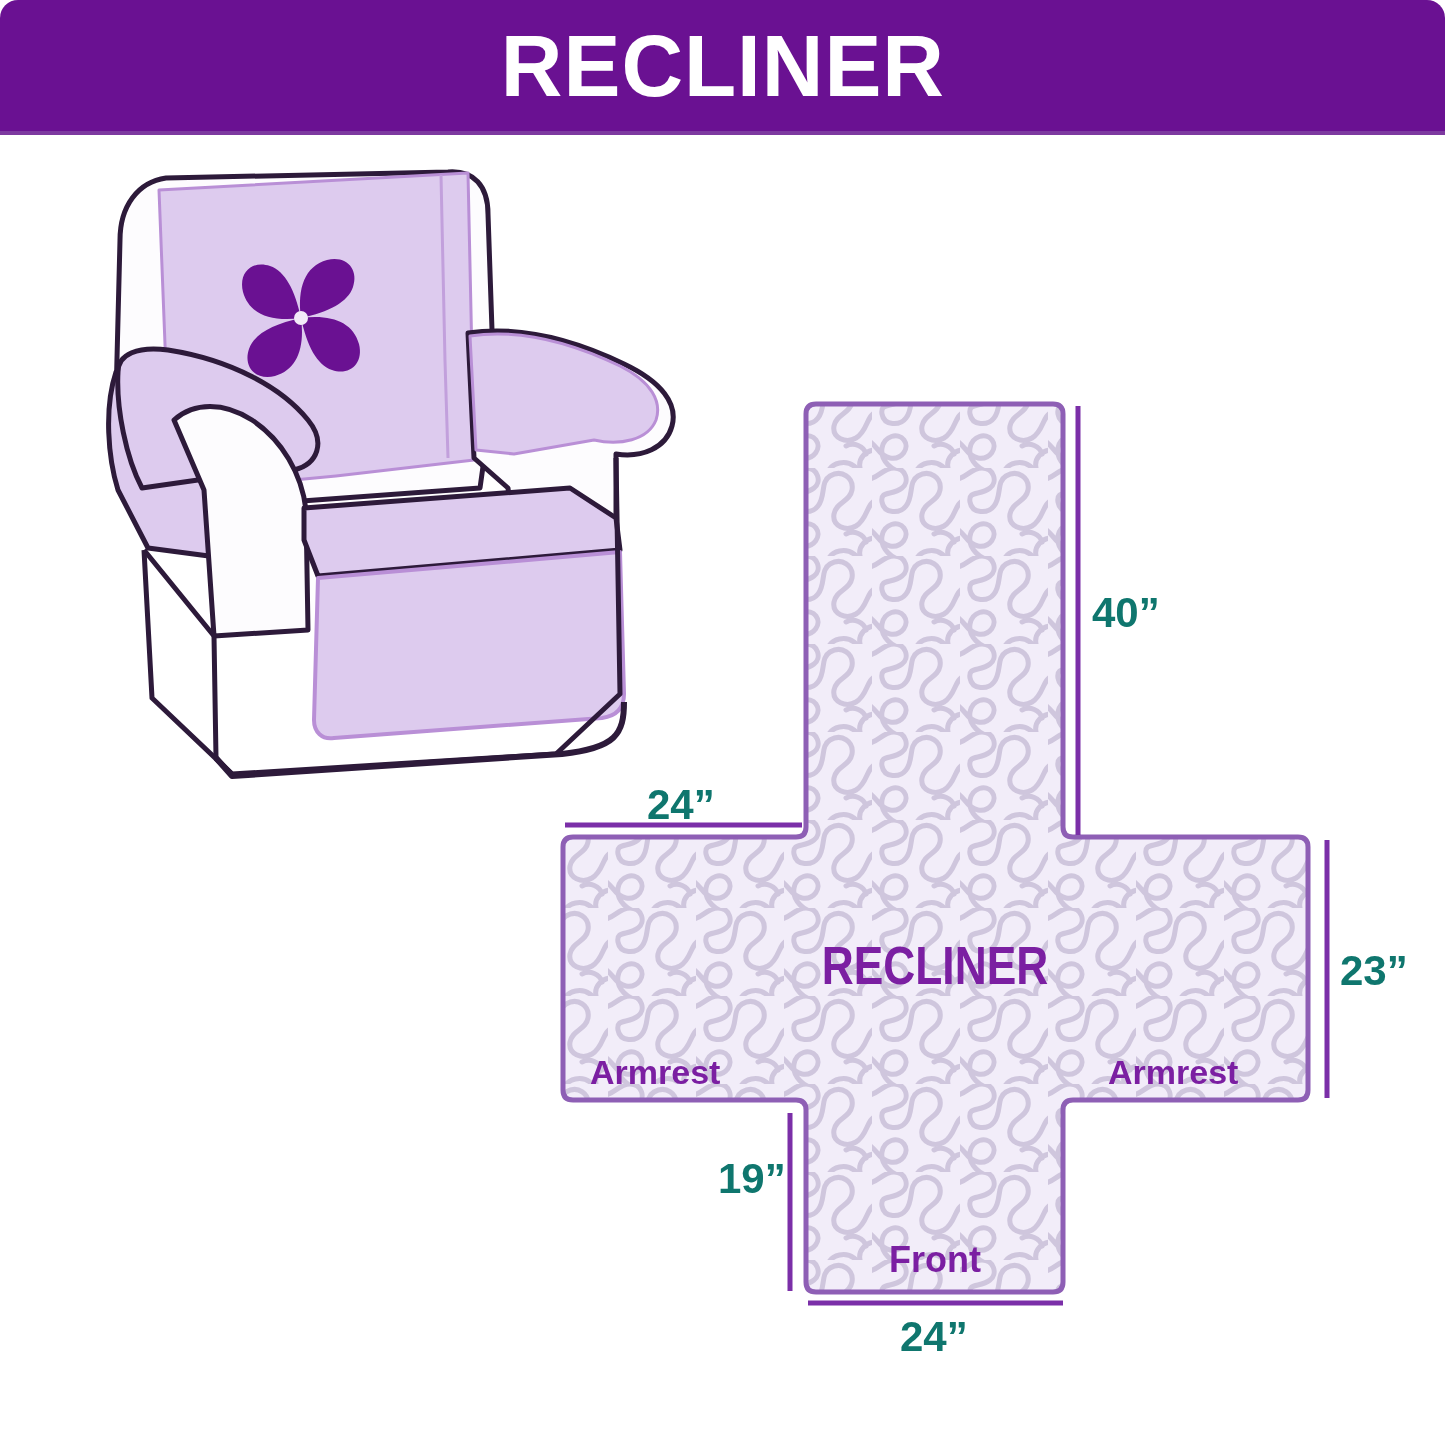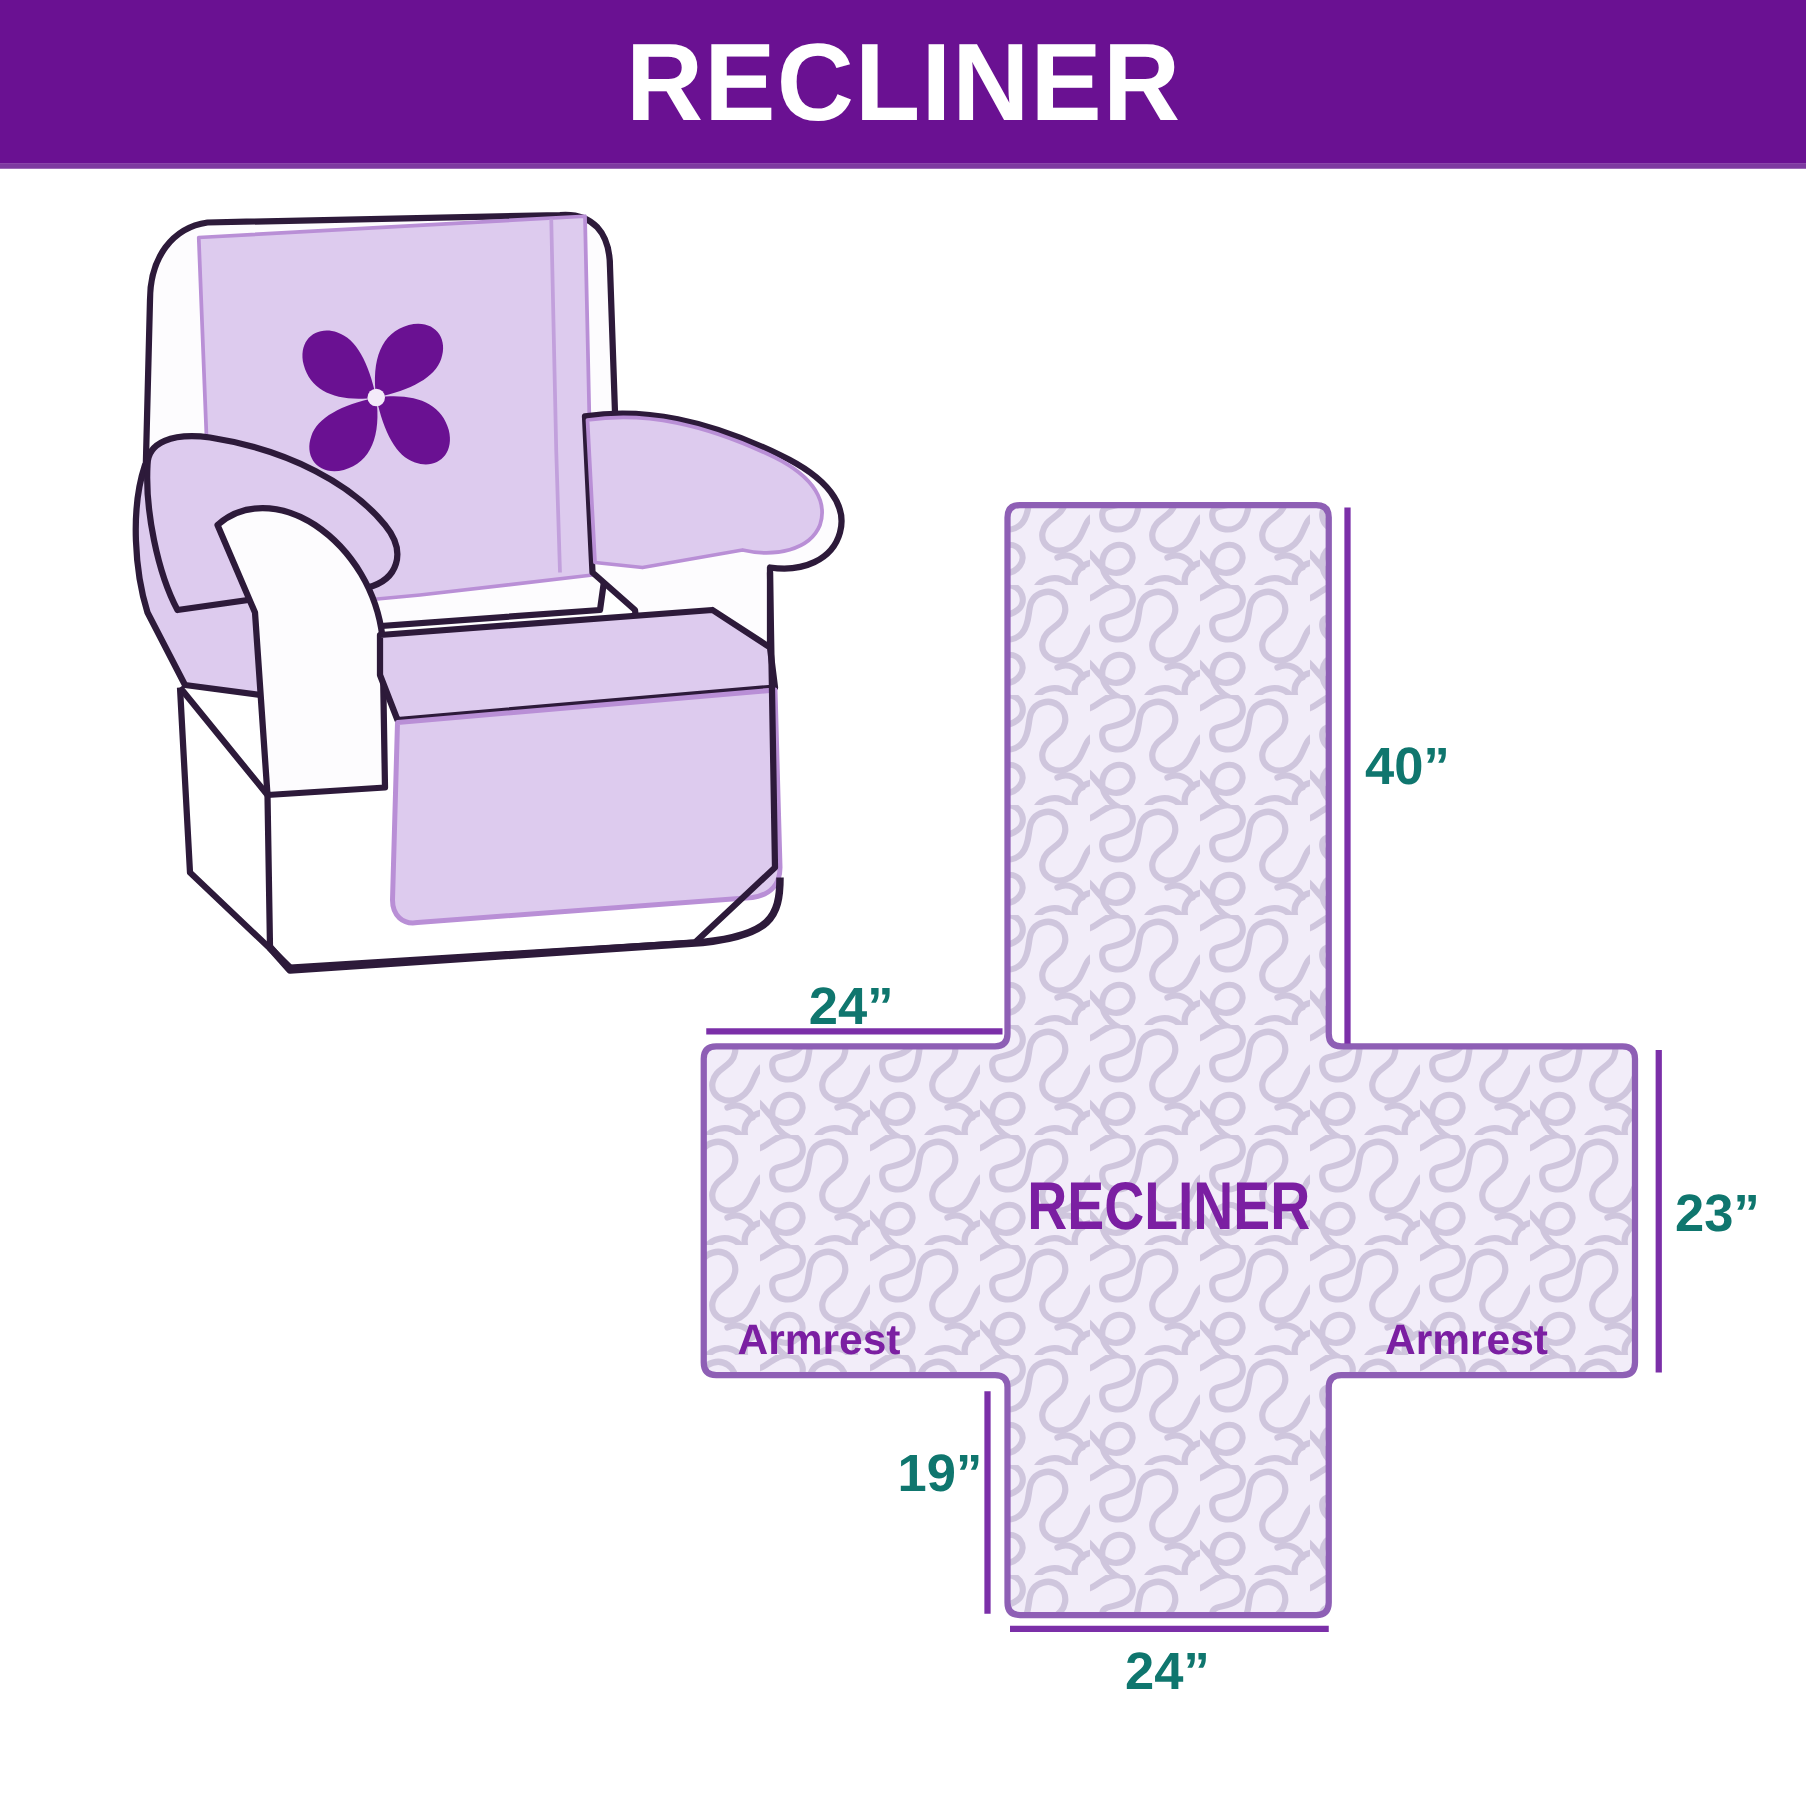--- a/index.html
+++ b/index.html
@@ -10,20 +10,21 @@
   }
   body {
     font-family: "Liberation Sans", sans-serif;
   }
   #stage {
     position: relative;
     width: 1445px;
     height: 1445px;
     background: #ffffff;
     overflow: hidden;
+    border-radius: 18px;
   }
 
   
   #banner {
     position: absolute;
     left: 0;
     top: 0;
     width: 1445px;
     height: 131px;
     background: #6a1192;
@@ -197,20 +198,21 @@
     </svg>
   </div>
 
 
   <div class="cover-label" id="label-center">RECLINER</div>
 
   <div class="cover-label" id="label-arm-l">Armrest</div>
 
   <div class="cover-label" id="label-arm-r">Armrest</div>
 
+  <div class="cover-label" id="label-front">Front</div>
 
   <div class="dim-text" id="dim-40">40”</div>
 
   <div class="dim-text" id="dim-23">23”</div>
 
   <div class="dim-text" id="dim-24-top">24”</div>
 
   <div class="dim-text" id="dim-19">19”</div>
 
   <div class="dim-text" id="dim-24-bottom">24”</div>

